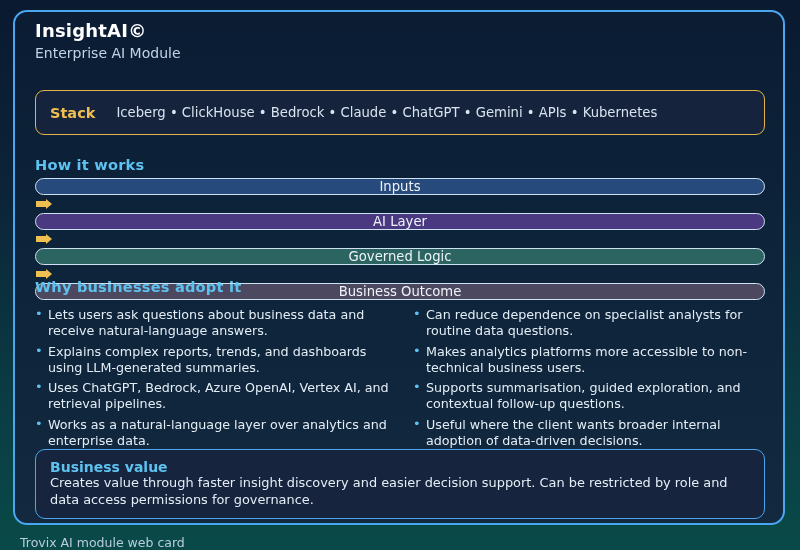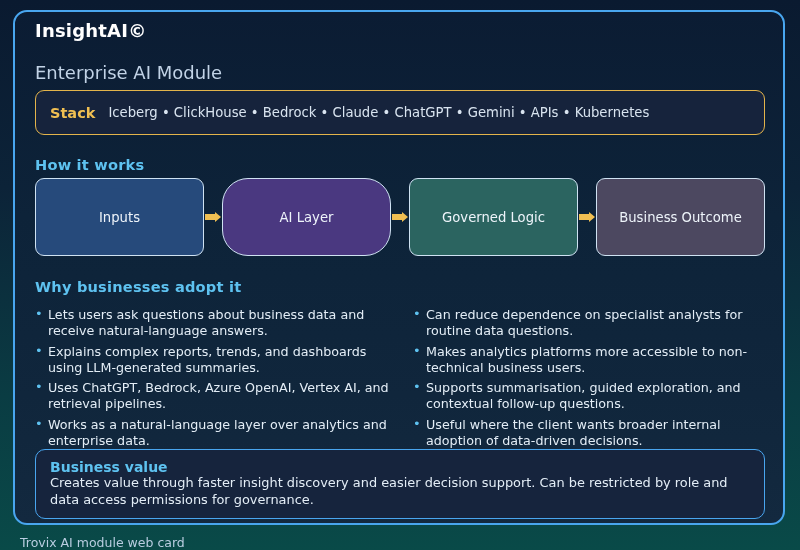--- a/index.html
+++ b/index.html
@@ -18,45 +18,45 @@
     box-sizing:border-box;
   }
 
   
   .hdr{position:absolute;left:20px;top:9px;}
   .title{
     font-size:18px;font-weight:bold;color:#ffffff;letter-spacing:.2px;
     line-height:1.1;white-space:nowrap;
   }
   .subtitle{
-    font-size:18px;color:#c2d3e6;margin-top:22px;line-height:1.1;white-space:nowrap;
+    font-size:14px;color:#c2d3e6;margin-top:5px;line-height:1.1;white-space:nowrap;
   }
 
   
   .stack{
     position:absolute;left:20px;top:78px;width:730px;height:45px;
     border:1.6px solid #e3b košík;border:1.6px solid #e3b44b;border-radius:9px;
     background:#16233c;box-sizing:border-box;
-    display:flex;align-items:center;padding-left:14px;
+    display:flex;align-items:center;padding-left:14px;gap:8px;
   }
   .stack-label{
     font-size:14.5px;font-weight:bold;color:#f0bf52;margin-right:13px;white-space:nowrap;
   }
   .stack-items{font-size:13.2px;color:#d9e4f0;white-space:nowrap;}
 
   
   .sec-h{
     position:absolute;font-size:14.6px;font-weight:bold;color:#5ec2f0;
     letter-spacing:.2px;white-space:nowrap;
   }
   #h-how{left:20px;top:144px;}
   #h-why{left:20px;top:266px;}
 
   
-  .flow{position:absolute;left:20px;top:166px;width:730px;height:78px;display:flex;align-items:stretch;}
+  .flow{position:absolute;left:20px;top:166px;width:730px;height:78px;display:flex;align-items:stretch;flex-direction:column;}
   .fbox{
     flex:1 1 0;border:1.3px solid #cfe2f2;border-radius:9px;
     display:flex;align-items:center;justify-content:center;
     color:#eef4fa;font-size:13.2px;text-align:center;box-sizing:border-box;
     padding:0 6px;
   }
   .arrow{
     width:18px;flex:0 0 18px;position:relative;
   }
   .arrow::before{

